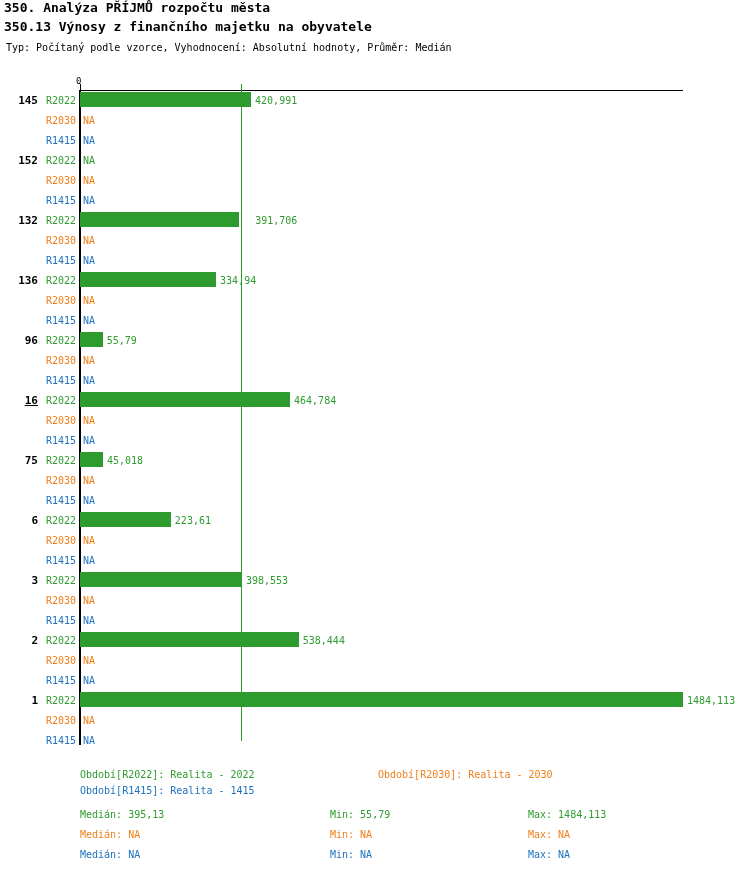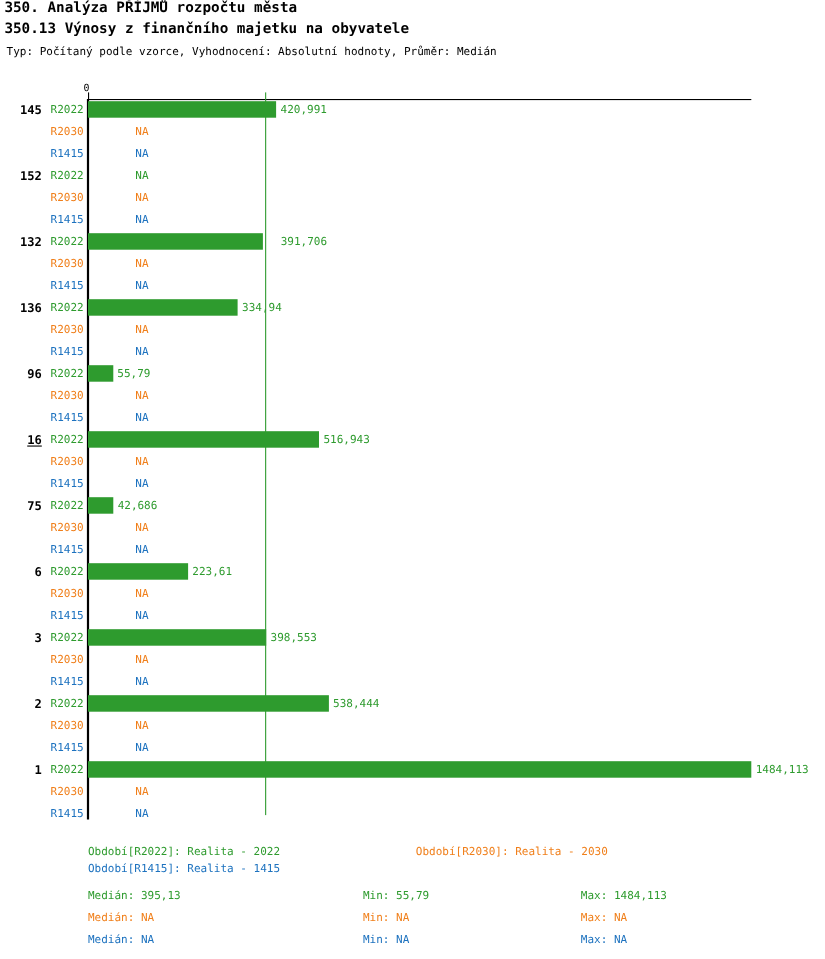--- a/index.html
+++ b/index.html
@@ -102,21 +102,20 @@
   }
   .bar-value {
     position: absolute;
     font-size: 10px;
     white-space: nowrap;
   }
   .na-value {
     position: absolute;
     font-size: 10px;
     white-space: nowrap;
-    padding-left: 40px;
   }
 
   
   #footer {
     position: absolute;
     left: 0;
     top: 760px;
     width: 750px;
     height: 112px;
   }
@@ -175,29 +174,29 @@
     <div class="row-series-label" style="left:46px; top:335px; color:#2e9b2e;">R2022</div>
     <div class="bar" style="left:80px; top:332px; width:22.6676607508997px; height:15px; background:#2e9b2e;"></div>
     <div class="bar-value" style="left:106.6676607508997px; top:335px; color:#2e9b2e;">55,79</div>
     <div class="row-series-label" style="left:46px; top:355px; color:#f07f1a;">R2030</div>
     <div class="na-value" style="left:83px; top:355px; color:#f07f1a;">NA</div>
     <div class="row-series-label" style="left:46px; top:375px; color:#1d72bf;">R1415</div>
     <div class="na-value" style="left:83px; top:375px; color:#1d72bf;">NA</div>
     <div class="group-label" style="left:0px; width:38px; top:394px;text-decoration:underline;">16</div>
     <div class="row-series-label" style="left:46px; top:395px; color:#2e9b2e;">R2022</div>
     <div class="bar" style="left:80px; top:392px; width:210.03564351232012px; height:15px; background:#2e9b2e;"></div>
-    <div class="bar-value" style="left:294.0356435123201px; top:395px; color:#2e9b2e;">516,943</div>
+    <div class="bar-value" style="left:294.0356435123201px; top:395px; color:#2e9b2e;">464,784</div>
     <div class="row-series-label" style="left:46px; top:415px; color:#f07f1a;">R2030</div>
     <div class="na-value" style="left:83px; top:415px; color:#f07f1a;">NA</div>
     <div class="row-series-label" style="left:46px; top:435px; color:#1d72bf;">R1415</div>
     <div class="na-value" style="left:83px; top:435px; color:#1d72bf;">NA</div>
     <div class="group-label" style="left:0px; width:38px; top:454px;">75</div>
     <div class="row-series-label" style="left:46px; top:455px; color:#2e9b2e;">R2022</div>
     <div class="bar" style="left:80px; top:452px; width:22.952885663018918px; height:15px; background:#2e9b2e;"></div>
-    <div class="bar-value" style="left:106.95288566301892px; top:455px; color:#2e9b2e;">42,686</div>
+    <div class="bar-value" style="left:106.95288566301892px; top:455px; color:#2e9b2e;">45,018</div>
     <div class="row-series-label" style="left:46px; top:475px; color:#f07f1a;">R2030</div>
     <div class="na-value" style="left:83px; top:475px; color:#f07f1a;">NA</div>
     <div class="row-series-label" style="left:46px; top:495px; color:#1d72bf;">R1415</div>
     <div class="na-value" style="left:83px; top:495px; color:#1d72bf;">NA</div>
     <div class="group-label" style="left:0px; width:38px; top:514px;">6</div>
     <div class="row-series-label" style="left:46px; top:515px; color:#2e9b2e;">R2022</div>
     <div class="bar" style="left:80px; top:512px; width:90.8534794857265px; height:15px; background:#2e9b2e;"></div>
     <div class="bar-value" style="left:174.8534794857265px; top:515px; color:#2e9b2e;">223,61</div>
     <div class="row-series-label" style="left:46px; top:535px; color:#f07f1a;">R2030</div>
     <div class="na-value" style="left:83px; top:535px; color:#f07f1a;">NA</div>

